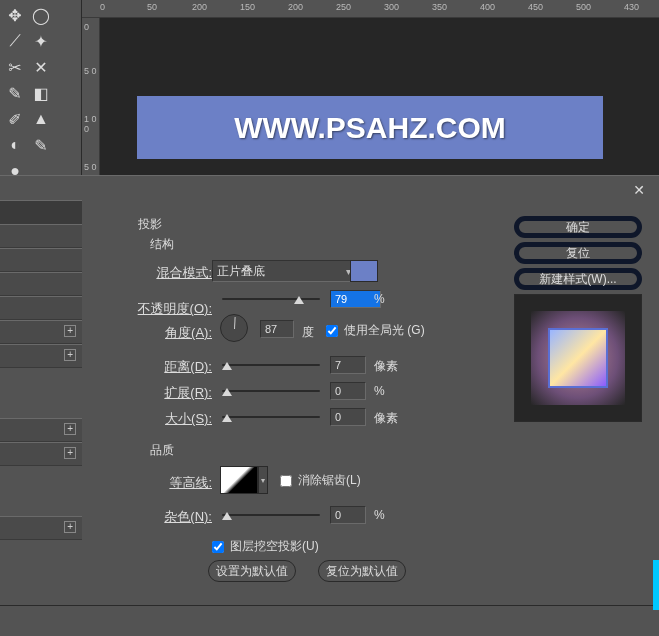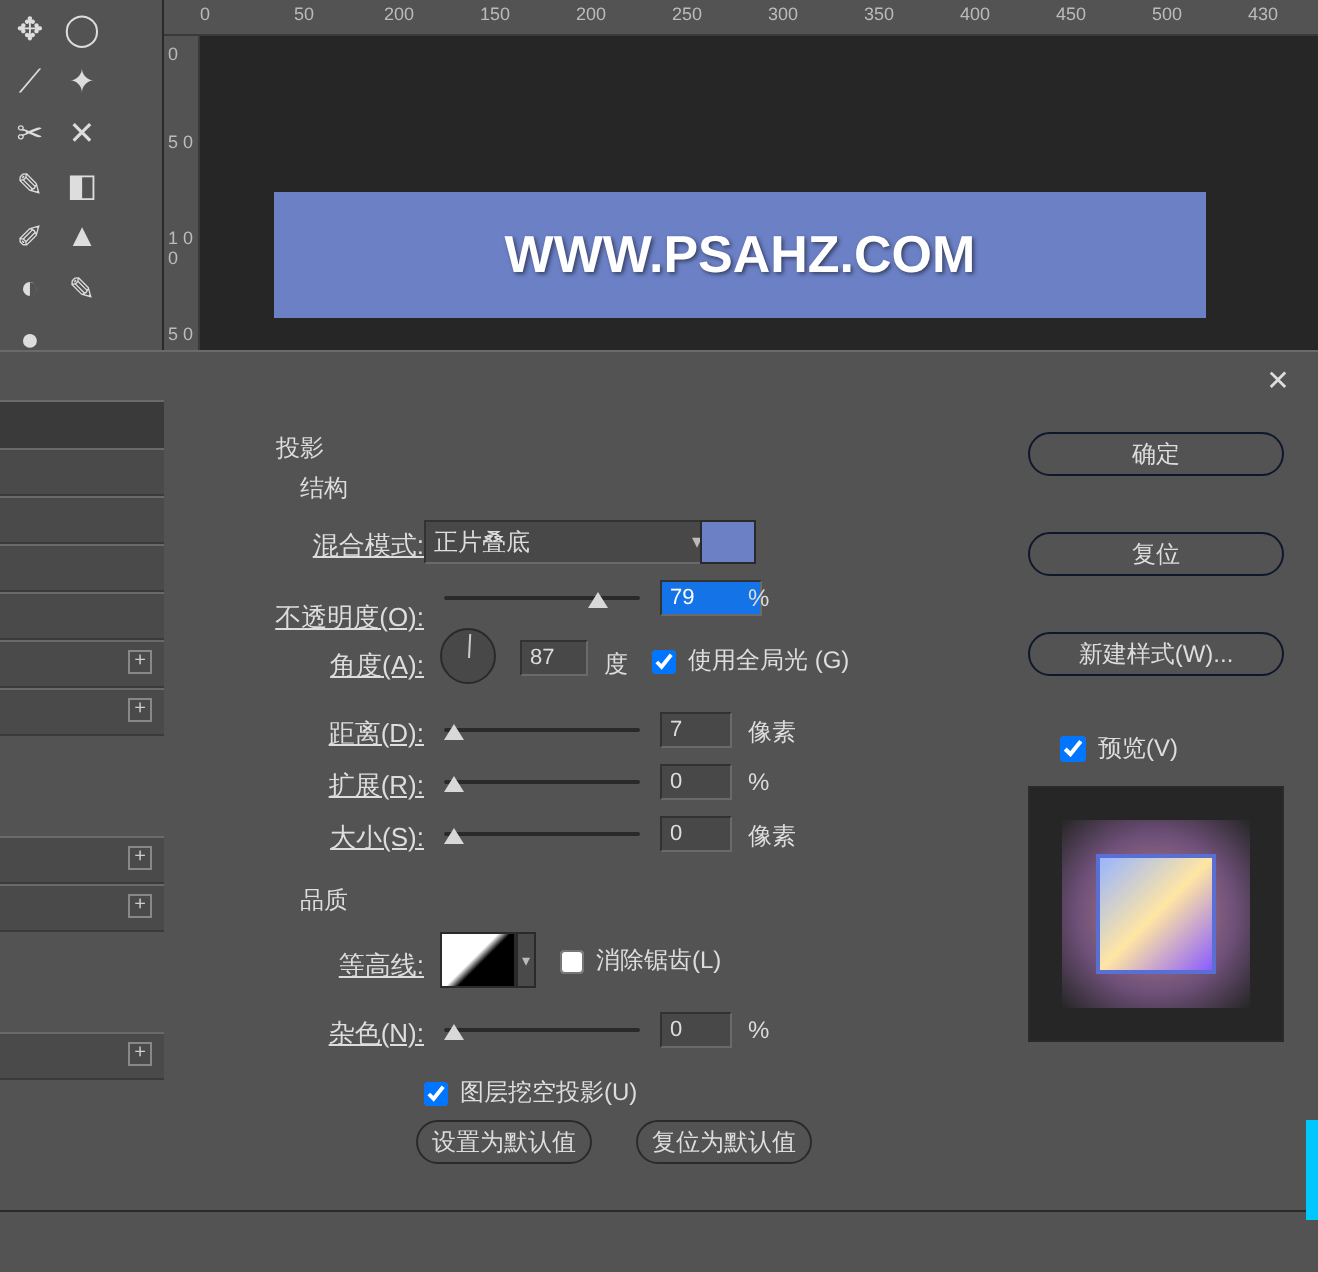--- a/index.html
+++ b/index.html
@@ -6,21 +6,21 @@
 body{background:#323232;width:659px;height:636px;overflow:hidden;color:#ddd;font-size:12px;position:relative;}
 .top-area{position:absolute;top:0;left:0;width:659px;height:175px;}
 .toolbox{position:absolute;top:0;left:0;width:82px;height:175px;background:#535353;border-right:1px solid #2a2a2a;display:flex;flex-wrap:wrap;padding:2px;}
 .tool{width:24px;height:24px;margin:1px;display:flex;align-items:center;justify-content:center;color:#ddd;font-size:16px;}
 .ruler-area{position:absolute;left:82px;top:0;width:577px;height:18px;background:#535353;border-bottom:1px solid #3a3a3a;}
 .ruler-mark{position:absolute;top:2px;font-size:9px;color:#bbb;}
 .vruler{position:absolute;left:82px;top:18px;width:18px;height:157px;background:#535353;border-right:1px solid #3a3a3a;}
 .vmark{position:absolute;left:2px;font-size:9px;color:#bbb;}
 .canvas-bg{position:absolute;left:100px;top:18px;width:559px;height:157px;background:#262626;}
 .blue-box{position:absolute;left:137px;top:96px;width:466px;height:63px;background:#6c80c6;display:flex;align-items:center;justify-content:center;}
-.watermark{font-size:26px;font-weight:bold;color:#fff;text-shadow:1px 1px 2px rgba(0,0,0,0.5);}
+.watermark{font-size:30px;font-weight:bold;color:#fff;text-shadow:1px 1px 2px rgba(0,0,0,0.5);}
 .dialog-wrap{position:absolute;top:175px;left:0;width:659px;height:430px;background:#535353;border-top:1px solid #6a6a6a;}
 .dialog-top{position:absolute;top:0;left:0;width:659px;height:28px;}
 .close-btn{position:absolute;right:12px;top:6px;width:16px;height:16px;color:#ddd;font-size:14px;cursor:pointer;line-height:16px;text-align:center;}
 .left-col{position:absolute;left:0;top:24px;width:82px;height:406px;background:#535353;}
 .left-item{height:24px;border-top:1px solid #6a6a6a;border-bottom:1px solid #3a3a3a;background:#4a4a4a;position:relative;}
 .left-item .plus{position:absolute;right:6px;top:4px;font-size:10px;color:#ccc;border:1px solid #888;padding:0 2px;line-height:10px;}
 .left-item.sel{background:#3a3a3a;}
 .main-panel{position:absolute;left:88px;top:32px;width:420px;height:390px;}
 .section-title{position:absolute;font-size:12px;color:#ddd;}
 .fld-label{position:absolute;text-align:right;font-size:13px;color:#ddd;text-decoration:underline;}
@@ -33,21 +33,21 @@
 .slider-thumb{position:absolute;width:0;height:0;border-left:5px solid transparent;border-right:5px solid transparent;border-bottom:8px solid #d8d8d8;transform:translateY(-2px);}
 .unit{position:absolute;font-size:12px;color:#ddd;}
 .chk{position:absolute;display:flex;align-items:center;gap:6px;}
 .chk input{width:12px;height:12px;}
 .angle-dial{position:absolute;width:28px;height:28px;border-radius:50%;border:1px solid #2a2a2a;background:#484848;}
 .angle-dial::after{content:"";position:absolute;left:13px;top:2px;width:1px;height:12px;background:#ccc;transform-origin:bottom center;transform:rotate(3deg);}
 .contour-swatch{position:absolute;width:38px;height:28px;background:linear-gradient(135deg,#fff 0%,#fff 45%,#000 55%,#000 100%);border:1px solid #2a2a2a;}
 .contour-drop{position:absolute;width:10px;height:28px;background:#4a4a4a;border:1px solid #2a2a2a;display:flex;align-items:center;justify-content:center;font-size:8px;color:#bbb;}
 .btn{position:absolute;height:22px;border:1px solid #2a2a2a;background:#535353;color:#ddd;font-size:12px;border-radius:12px;display:flex;align-items:center;justify-content:center;cursor:pointer;}
 .right-col{position:absolute;left:514px;top:40px;width:134px;}
-.rbtn{width:128px;height:22px;border:1px solid #0f172a;background:#535353;color:#ddd;font-size:12px;border-radius:12px;margin-bottom:28px;display:flex;align-items:center;justify-content:center;cursor:pointer;}
+.rbtn{width:128px;height:22px;border:5px solid #0f172a;background:#535353;color:#ddd;font-size:12px;border-radius:12px;margin-bottom:4px;display:flex;align-items:center;justify-content:center;cursor:pointer;}
 .preview-chk{display:flex;align-items:center;gap:6px;margin:6px 0 10px 16px;}
 .preview-box{width:128px;height:128px;border:1px solid #2a2a2a;background:#262626;display:flex;align-items:center;justify-content:center;position:relative;overflow:hidden;}
 .preview-inner1{position:absolute;width:94px;height:94px;background:radial-gradient(circle,rgba(255,180,200,0.7) 0%,rgba(180,120,200,0.5) 60%,rgba(80,50,120,0) 100%);}
 .preview-inner2{position:absolute;width:60px;height:60px;background:linear-gradient(135deg,#99b5ff 0%,#ffe6a3 50%,#8a5cff 100%);border:2px solid #5a6fd4;}
 .bottom-strip{position:absolute;bottom:0;left:0;width:659px;height:31px;background:#535353;border-top:1px solid #2a2a2a;}
 .right-cyan{position:absolute;right:0;top:560px;width:6px;height:50px;background:#00c8ff;}
 </style>
 </head>
 <body>
 
@@ -193,24 +193,20 @@
       </label>
 
     <div class="btn" style="left:120px;top:352px;width:88px">设置为默认值</div>
     <div class="btn" style="left:230px;top:352px;width:88px">复位为默认值</div>
   </div>
 
   <div class="right-col">
     <div class="rbtn">确定</div>
     <div class="rbtn">复位</div>
     <div class="rbtn">新建样式(W)...</div>
-    <label class="preview-chk">
-        <input type="checkbox" checked="" style="">
-        <span>预览(V)</span>
-      </label>
     <div class="preview-box">
       <div class="preview-inner1"></div>
       <div class="preview-inner2"></div>
     </div>
   </div>
 </div>
 
 <div class="bottom-strip"></div>
 <div class="right-cyan"></div>
 

